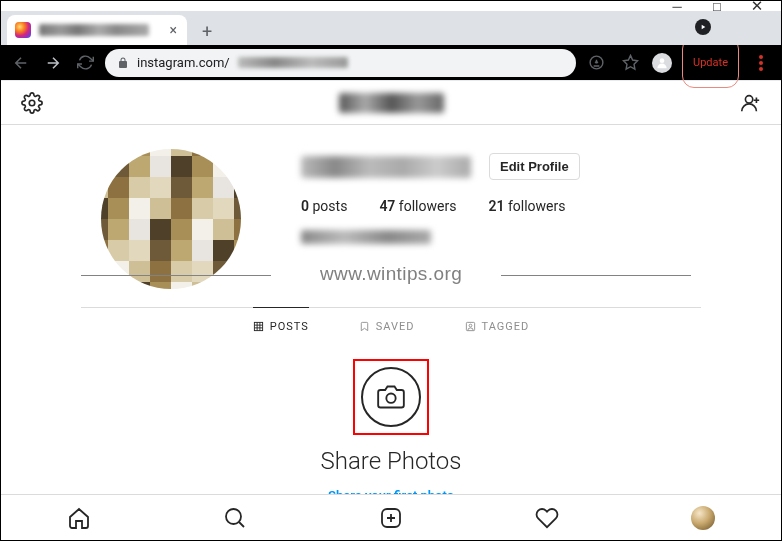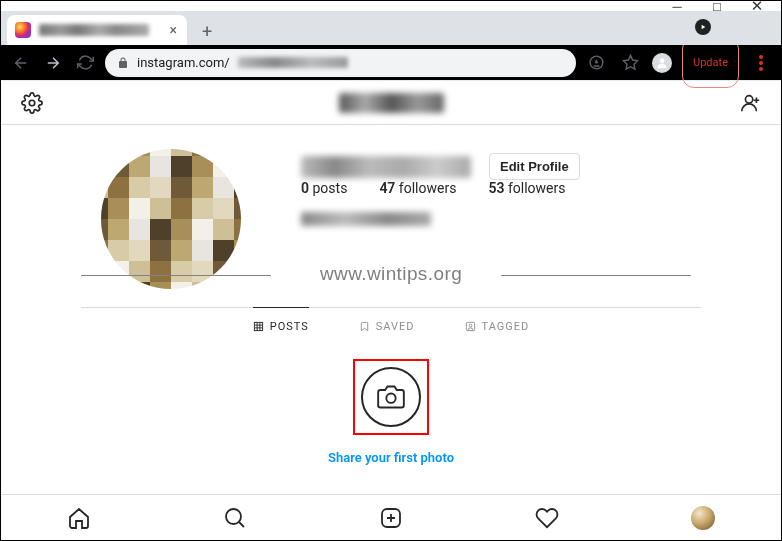--- a/index.html
+++ b/index.html
@@ -38,21 +38,21 @@
   .ig-top .center { flex:1; display:flex; justify-content:center; }
   .ig-top .center .logo-blur { width:105px; height:20px; filter:blur(3px); background:linear-gradient(90deg,#555,#aaa,#555,#999,#666); border-radius:3px; }
   .ig-top .right { width:40px; display:flex; justify-content:flex-end; }
 
   
   .profile { display:flex; padding:24px 80px 18px 100px; gap:60px; }
   .pfp { width:140px; height:140px; border-radius:50%; overflow:hidden; flex-shrink:0; position:relative; }
   .pfp-pix { position:absolute; inset:-14px; display:grid; grid-template-columns:repeat(8,1fr); grid-template-rows:repeat(8,1fr); }
   .pfp-pix div { }
   .info { flex:1; padding-top:4px; }
-  .row1 { display:flex; align-items:center; gap:18px; margin-bottom:0; }
+  .row1 { display:flex; align-items:center; gap:18px; margin-bottom:18px; }
   .username-blur { width:170px; height:22px; filter:blur(3px); background:linear-gradient(90deg,#bbb,#888,#bbb,#aaa,#ccc,#aaa); border-radius:3px; }
   .edit-btn { border:1px solid #dbdbdb; background:#fff; font-size:13px; font-weight:600; color:#262626; padding:5px 10px; border-radius:4px; cursor:pointer; }
   .stats { display:flex; gap:32px; font-size:14px; color:#262626; margin-bottom:16px; }
   .stats b { font-weight:600; }
   .fullname-blur { width:130px; height:14px; filter:blur(3px); background:linear-gradient(90deg,#888,#bbb,#888,#aaa); border-radius:2px; }
 
   
   .watermark { position:absolute; left:50%; transform:translateX(-50%); top:262px; font-size:19px; color:#808080; letter-spacing:0.4px; pointer-events:none; font-family:Arial; }
   .wm-line { position:absolute; height:1px; background:#828282; }
   .wm-line.left { left:80px; width:190px; top:274px; }
@@ -247,21 +247,21 @@
       </div>
   </div>
   <div class="info">
     <div class="row1">
       <div class="username-blur"></div>
       <button class="edit-btn">Edit Profile</button>
     </div>
     <div class="stats">
       <span><b>0</b> <span>posts</span></span>
       <span><b>47</b> <span>followers</span></span>
-      <span><b>53</b> <span>followers</span></span>
+      <span><b>21</b> <span>followers</span></span>
     </div>
     <div class="fullname-blur"></div>
   </div>
 </div>
 
 <div class="wm-line left"></div>
 <div class="wm-line right"></div>
 <div class="watermark">www.wintips.org</div>
 
 <div class="content-tabs">
@@ -290,20 +290,21 @@
 
 <div class="empty">
   <div class="camera-wrap">
     <div class="camera-circle">
       <svg width="28" height="28" viewBox="0 0 24 24" fill="none" stroke="#262626" stroke-width="1.6">
           <path d="M23 19a2 2 0 01-2 2H3a2 2 0 01-2-2V8a2 2 0 012-2h4l2-3h6l2 3h4a2 2 0 012 2z"></path>
           <circle cx="12" cy="13" r="4"></circle>
         </svg>
     </div>
   </div>
+  <h2>Share Photos</h2>
   <a href="#">Share your first photo</a>
 </div>
 
 <svg class="arrow" width="60" height="30">
   <defs>
       <marker id="ah" markerWidth="8" markerHeight="8" refX="2" refY="3" orient="auto">
         <path d="M0,0 L0,6 L7,3 z" fill="red"></path>
       </marker>
     </defs>
   <line x1="55" y1="25" x2="8" y2="6" stroke="red" stroke-width="2.5" marker-end="url(#ah)"></line>

